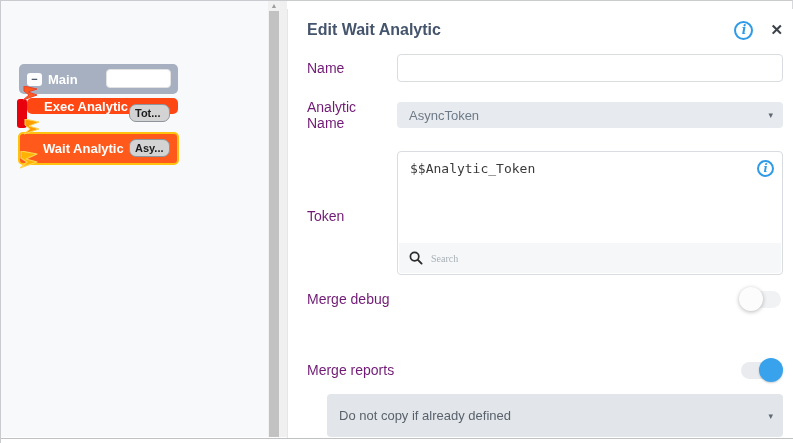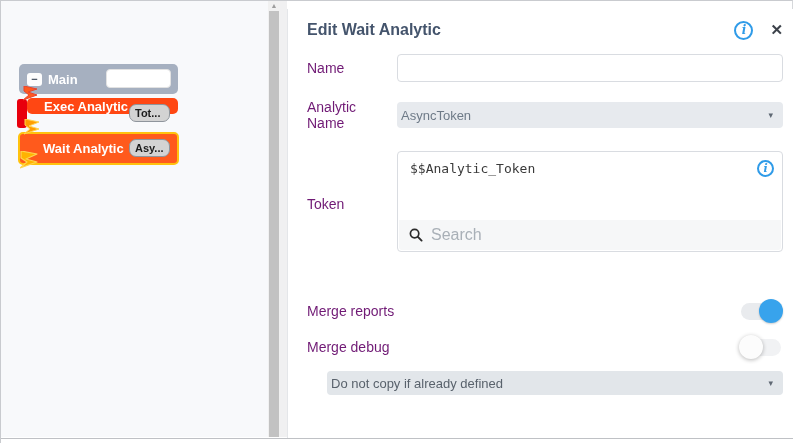--- a/index.html
+++ b/index.html
@@ -63,48 +63,48 @@
 
   .form-row { display:flex; align-items:center; }
   .form-label { width:90px; flex:none; font-size:14px; color:#701a75; }
 
   .row-name { margin-top:13px; }
   .text-input { flex:1; height:28px; border:1px solid #d9dce1; border-radius:4px; padding:0 10px;
                 font-family:"Liberation Sans", sans-serif; font-size:13px; color:#333; outline:none; }
 
   .row-analytic { margin-top:17px; }
   .select { flex:1; position:relative; height:26px; background:#e7eaee; border-radius:4px;
-            display:flex; align-items:center; padding:0 4px; font-size:13px; color:#6e7a87; cursor:pointer;text-align:right; }
+            display:flex; align-items:center; padding:0 12px; font-size:13px; color:#6e7a87; cursor:pointer;text-align:right; }
   .select .caret { position:absolute; right:10px; top:50%; transform:translateY(-50%);
                    font-size:9px; color:#5f6873; }
 
   .row-token { margin-top:20px; align-items:center; }
   .row-token .form-label { padding-top:5px; }
-  .token-box { flex:1; height:101px; border:1px solid #d9dce1; border-radius:4px; position:relative;
+  .token-box { flex:1; height:124px; border:1px solid #d9dce1; border-radius:4px; position:relative;
                display:flex; flex-direction:column; background:#fff; }
   .token-value { font-family:"DejaVu Sans Mono", monospace; font-size:13px; color:#3a3a3a;
                  padding:9px 34px 0 12px; white-space:pre; }
   .token-info { position:absolute; top:8px; right:8px; width:17px; height:17px; border:2px solid var(--accent-blue,#2f9be8);
                 border-radius:50%; color:var(--accent-blue,#2f9be8); display:flex; align-items:center; justify-content:center;
                 font-family:"DejaVu Serif", serif; font-style:italic; font-weight:bold; font-size:11px; cursor:pointer; }
   .search-row { margin:auto 1px 1px 1px; height:30px; background:#f6f7f8; border-radius:0 0 3px 3px;
                 display:flex; align-items:center; padding:0 10px; gap:8px; }
-  .search-placeholder { font-size:16px; color:#a9b0b7; }
+  .search-placeholder { font-size:10px; color:#a9b0b7;font-family:Liberation Serif, serif; }
 
   .toggle-row { display:flex; align-items:center; height:24px; margin-top:12px; }
   .toggle-row.first { margin-top:47px; }
   .toggle-row .form-label { flex:1; width:auto; }
   .toggle { position:relative; width:40px; height:17px; border-radius:9px; background:#e9ebee; margin-right:2px; cursor:pointer; }
   .toggle .knob { position:absolute; top:-4px; width:24px; height:24px; border-radius:50%; }
   .toggle.on .knob { right:-2px; background:var(--toggle-on,#38a3ec); box-shadow:0 1px 2px rgba(0,0,0,.2); }
   .toggle.off { background:#f1f2f4; }
   .toggle.off .knob { left:-2px; background:#fcfcfc; box-shadow:0 1px 4px rgba(0,0,0,.28); }
 
   .row-copymode { margin-top:12px; }
-  .copymode-select { margin-left:20px; height:24px; background:#e2e6ea; color:#59626c; font-size:13px; }
+  .copymode-select { margin-left:20px; height:43px; background:#e2e6ea; color:#59626c; font-size:13px; }
 
   .bottom-strip { position:absolute; left:0; top:437px; width:793px; height:6px; background:#fff;
                   border-top:1px solid #bfc1c5; }
 </style>
 </head>
 <body>
 
 <div class="app">
 
   <div class="canvas">
@@ -171,34 +171,34 @@
         <div class="search-row">
           <svg width="14" height="14" viewBox="0 0 14 14">
             <circle cx="5.6" cy="5.6" r="4.2" fill="none" stroke="#2b2b2b" stroke-width="1.7"></circle>
             <line x1="8.9" y1="8.9" x2="12.6" y2="12.6" stroke="#2b2b2b" stroke-width="1.9" stroke-linecap="round"></line>
           </svg>
           <span class="search-placeholder">Search</span>
         </div>
       </div>
     </div>
 
+    <div class="toggle-row">
+      <span class="form-label">Merge debug</span>
+      <div class="toggle off">
+        <div class="knob"></div>
+      </div>
+    </div>
+
     <div class="toggle-row first">
       <span class="form-label">Merge reports</span>
       <div class="toggle on">
         <div class="knob"></div>
       </div>
     </div>
 
-    <div class="toggle-row">
-      <span class="form-label">Merge debug</span>
-      <div class="toggle off">
-        <div class="knob"></div>
-      </div>
-    </div>
-
 
     <div class="form-row row-copymode">
       <div class="select copymode-select">
         <span>Do not copy if already defined</span>
         <span class="caret">▾</span>
       </div>
     </div>
 
   </div>
 

